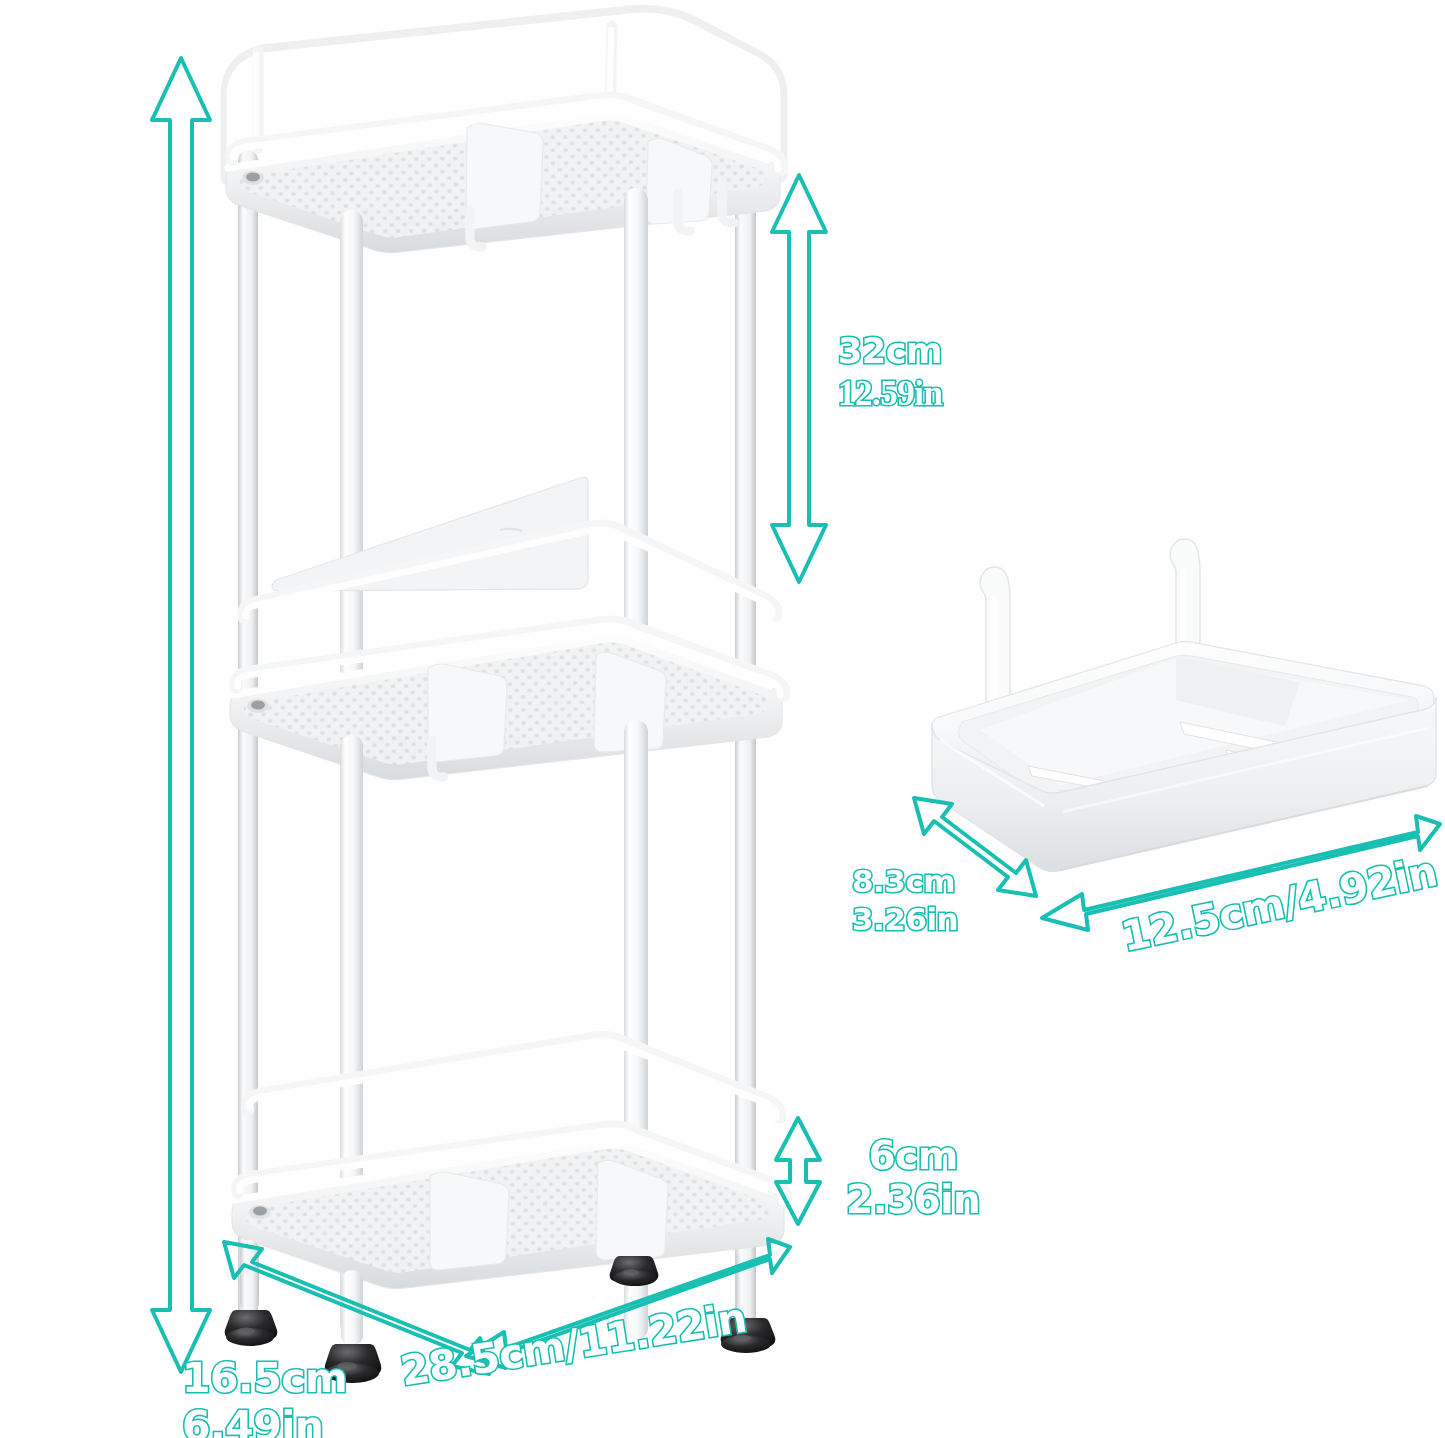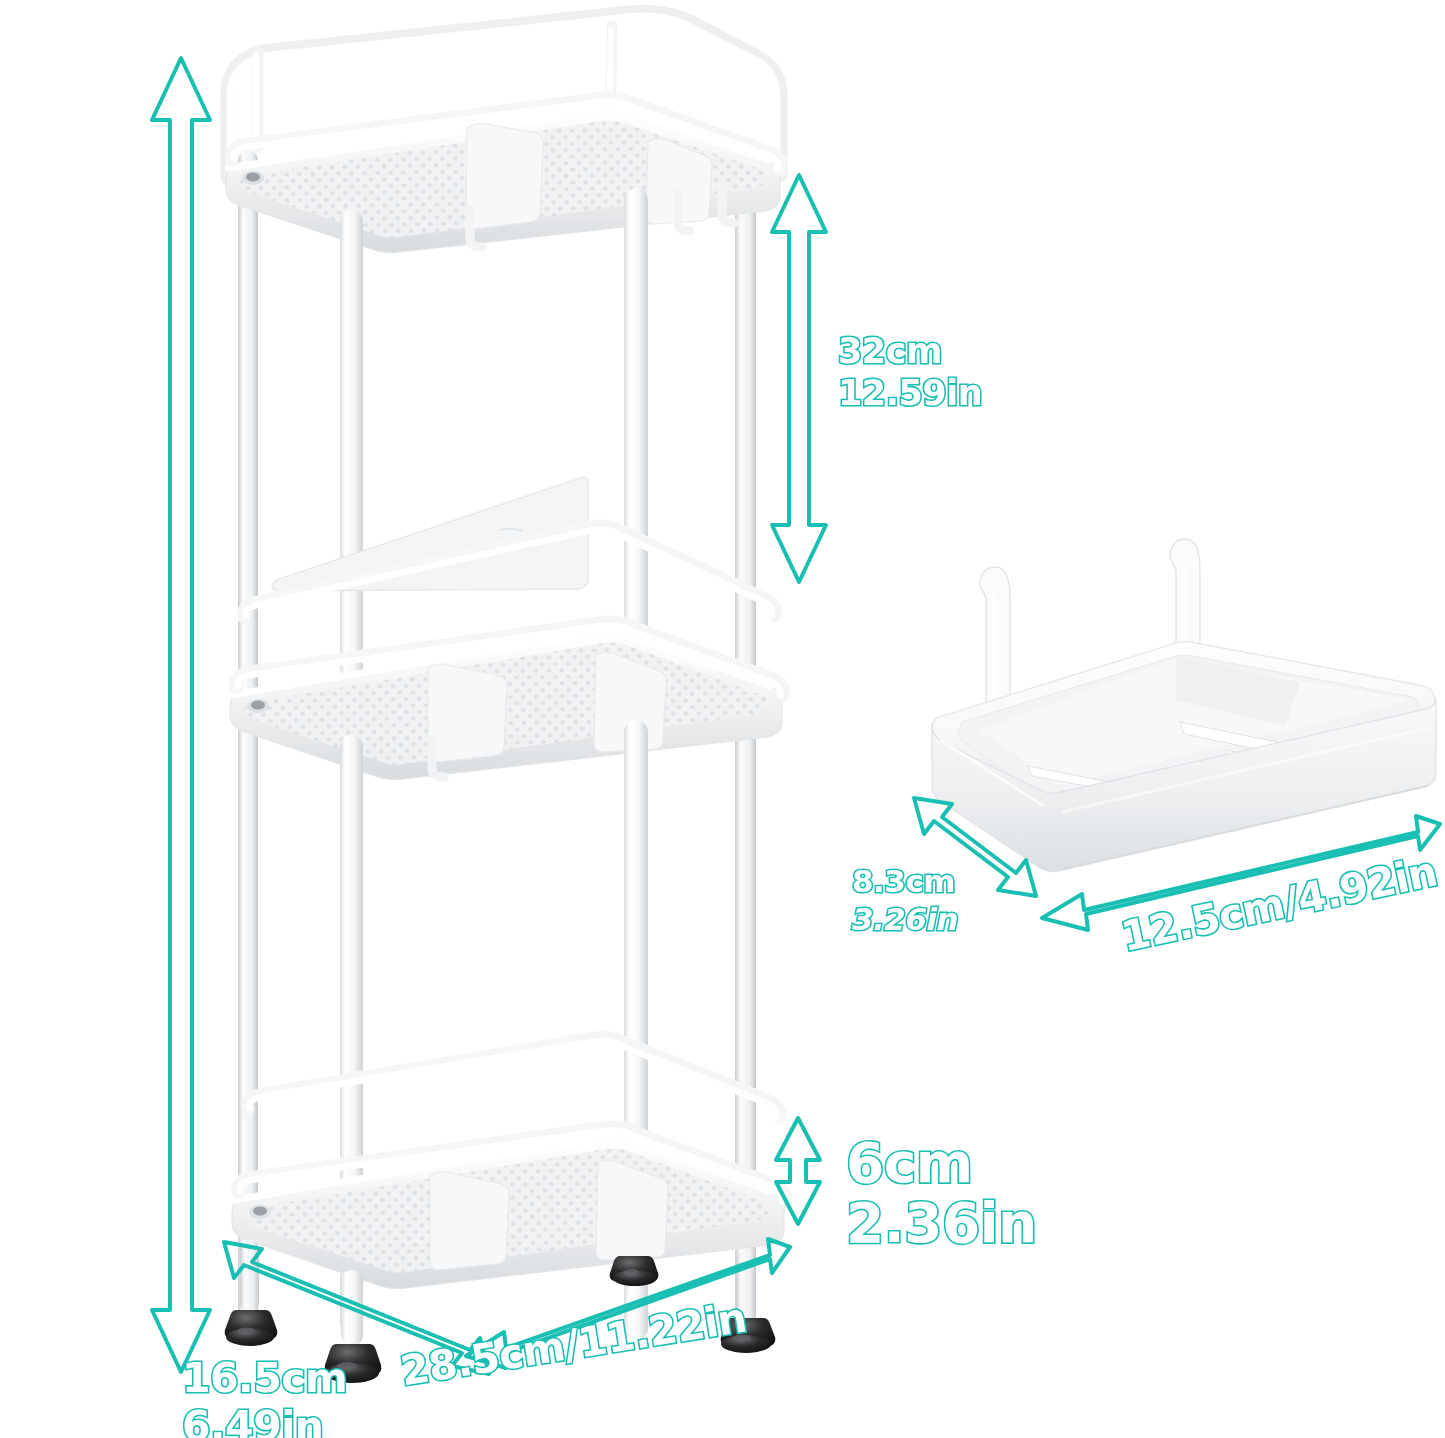--- a/index.html
+++ b/index.html
@@ -282,39 +282,39 @@
 
       <g>
         <path d="M1042,918 L1082,894 L1084,910 L1418,832 L1416,816 L1440,824 L1420,850 L1418,836 L1086,914 L1088,930 Z"></path>
       </g>
     </g>
   </svg>
 
 
   <div class="dimtext" style="left:838px; top:334px; font-size:35px;">
     <div>32cm</div>
-    <div style="margin-top:7px;">12.59in</div>
-  </div>
-
-  <div class="dimtext" style="left:846px; top:1136px; font-size:55px;">
+    <div style="margin-top:7px;font-family:Liberation Serif, serif;">12.59in</div>
+  </div>
+
+  <div class="dimtext" style="left:846px; top:1136px; font-size:39px;text-align:center;">
     <div>6cm</div>
     <div style="margin-top:5px;">2.36in</div>
   </div>
 
   <div class="dimtext" style="left:182px; top:1358px; font-size:41px;">
     <div>16.5cm</div>
     <div style="margin-top:7px;">6.49in</div>
   </div>
 
   <div class="dimtext" style="left:398px; top:1352px; font-size:41px; transform:rotate(-9deg); transform-origin:left top;">
     <div>28.5cm/11.22in</div>
   </div>
 
   <div class="dimtext" style="left:852px; top:866px; font-size:31px;">
     <div>8.3cm</div>
-    <div style="margin-top:7px;font-style:italic;">3.26in</div>
+    <div style="margin-top:7px;">3.26in</div>
   </div>
 
   <div class="dimtext" style="left:1118px; top:918px; font-size:41px; transform:rotate(-12deg); transform-origin:left top;">
     <div>12.5cm/4.92in</div>
   </div>
 
 </div>
 
 </body></html>

